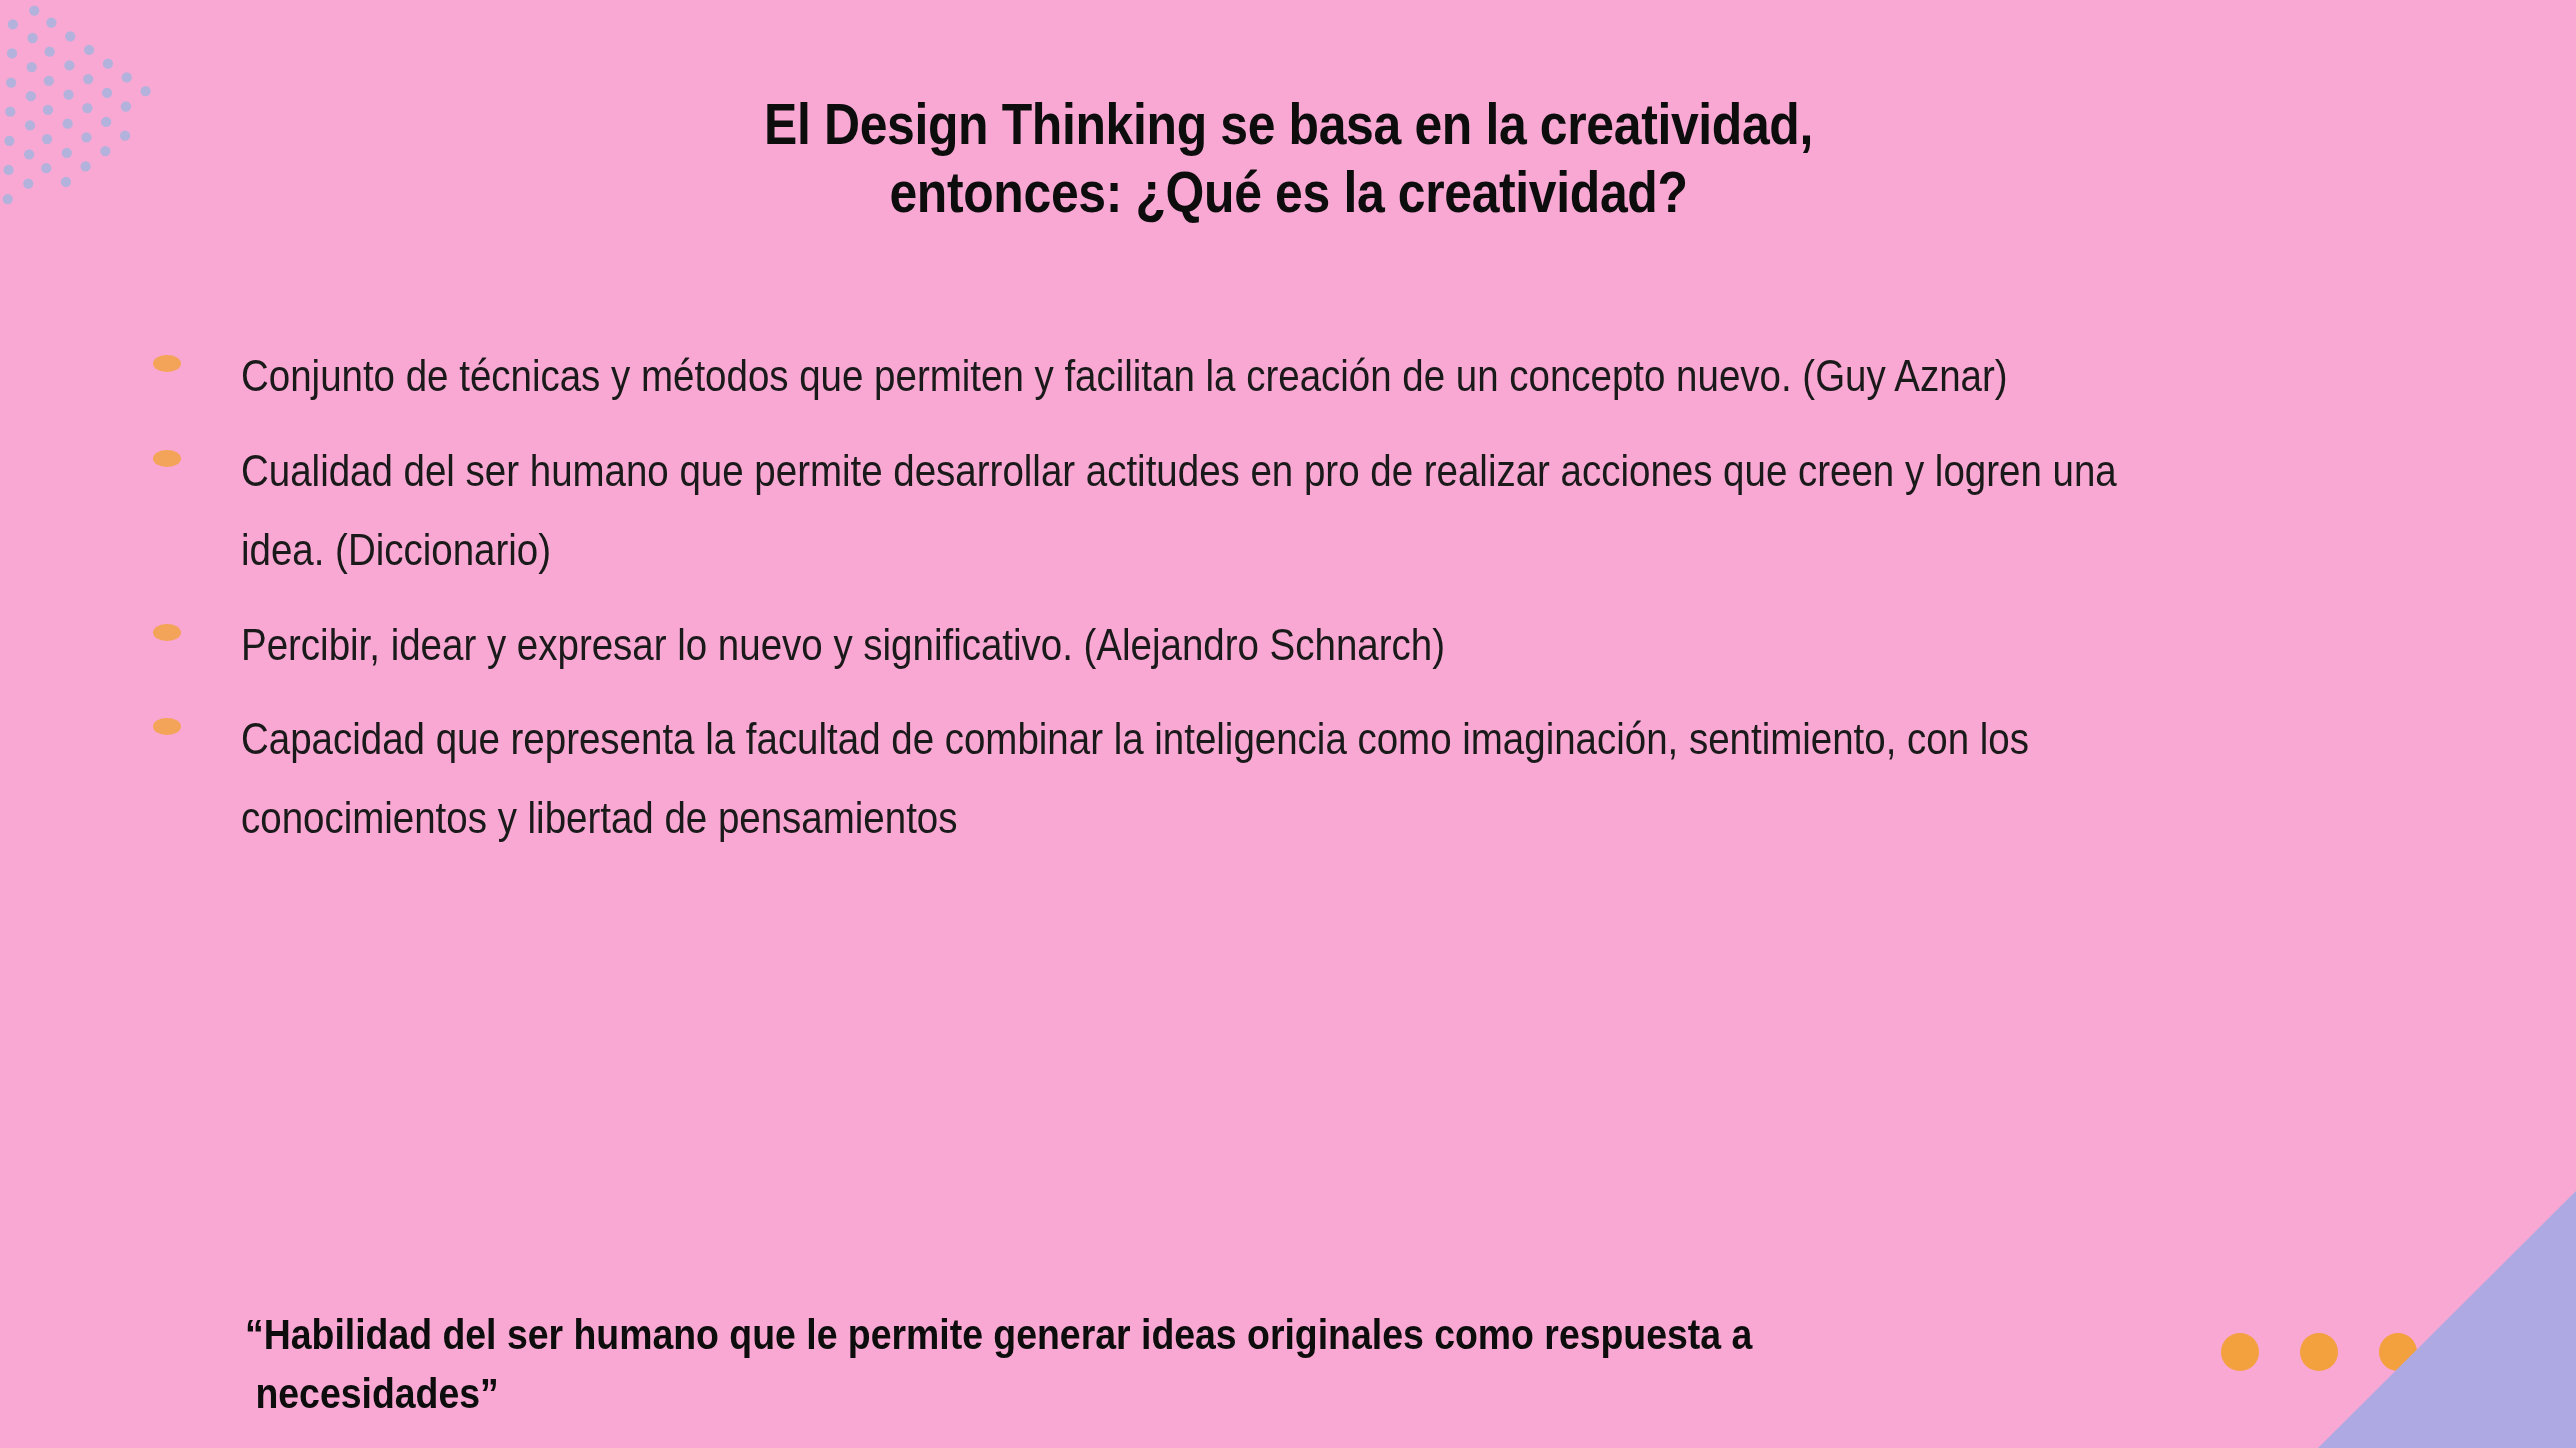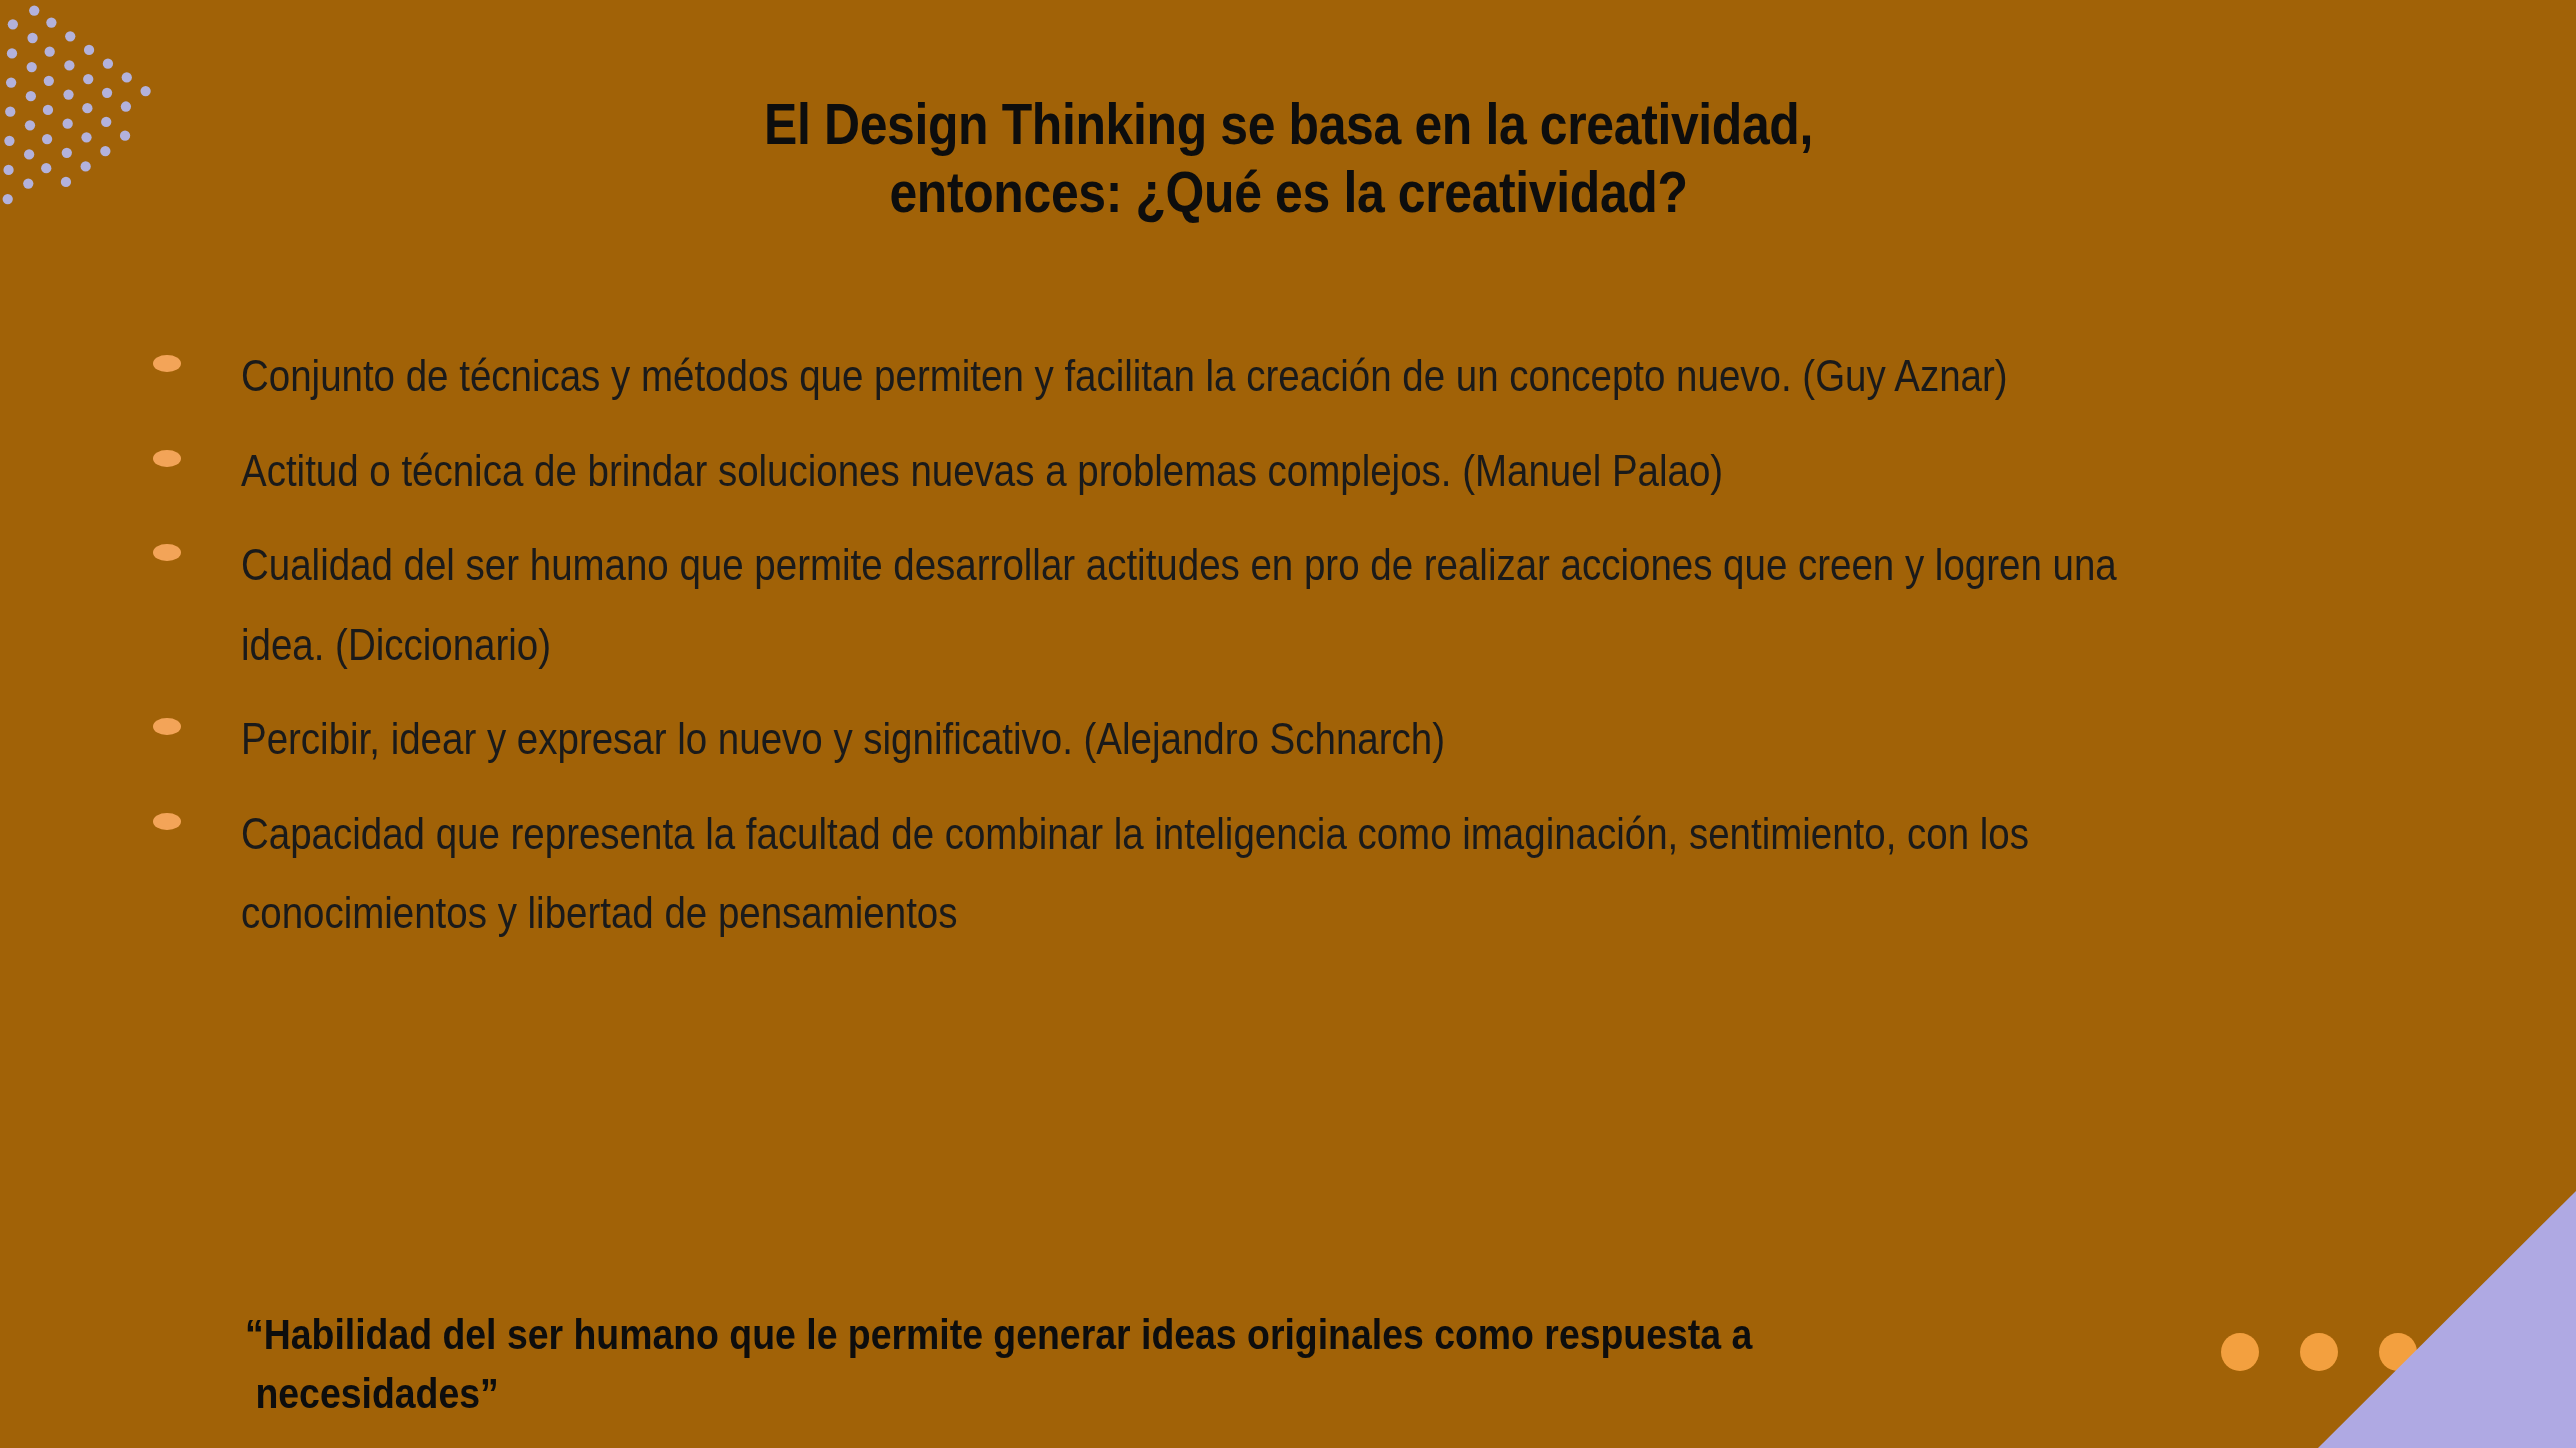--- a/index.html
+++ b/index.html
@@ -8,21 +8,21 @@
     background: #ffffff;
   }
   body {
     font-family: "Liberation Sans", sans-serif;
   }
 
   #slide {
     position: relative;
     width: 2576px;
     height: 1449px;
-    background: #a16207;
+    background: #f9a8d4;
     overflow: hidden;
   }
 
   
   #dot-cluster {
     position: absolute;
     left: 0;
     top: 0;
     width: 197px;
     height: 249px;
@@ -179,24 +179,20 @@
   <div id="title">El Design Thinking se basa en la creatividad,
 entonces: ¿Qué es la creatividad?</div>
 
   <div id="bullets">
 
     <div class="bullet-row">
       <span class="bullet-marker"></span>
       <span class="bullet-text">Conjunto de técnicas y métodos que permiten y facilitan la creación de un concepto nuevo. (Guy Aznar)</span>
     </div>
 
-    <div class="bullet-row">
-      <span class="bullet-marker"></span>
-      <span class="bullet-text">Actitud o técnica de brindar soluciones nuevas a problemas complejos. (Manuel Palao)</span>
-    </div>
 
     <div class="bullet-row">
       <span class="bullet-marker"></span>
       <span class="bullet-text">Cualidad del ser humano que permite desarrollar actitudes en pro de realizar acciones que creen y logren una idea. (Diccionario)</span>
     </div>
 
     <div class="bullet-row">
       <span class="bullet-marker"></span>
       <span class="bullet-text">Percibir, idear y expresar lo nuevo y significativo. (Alejandro Schnarch)</span>
     </div>

